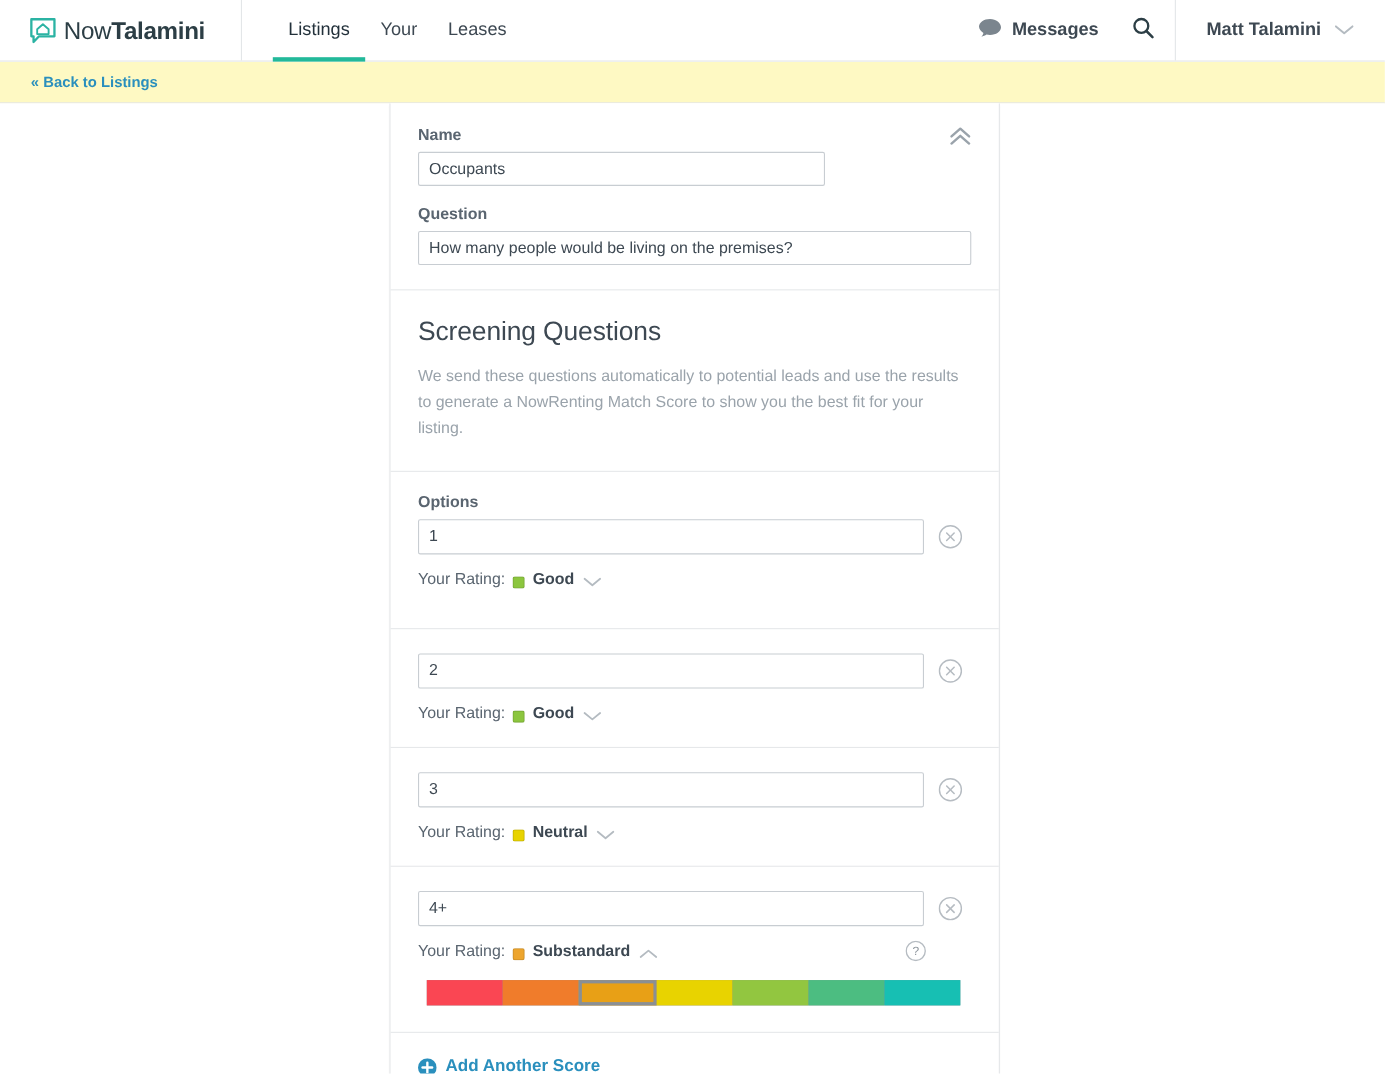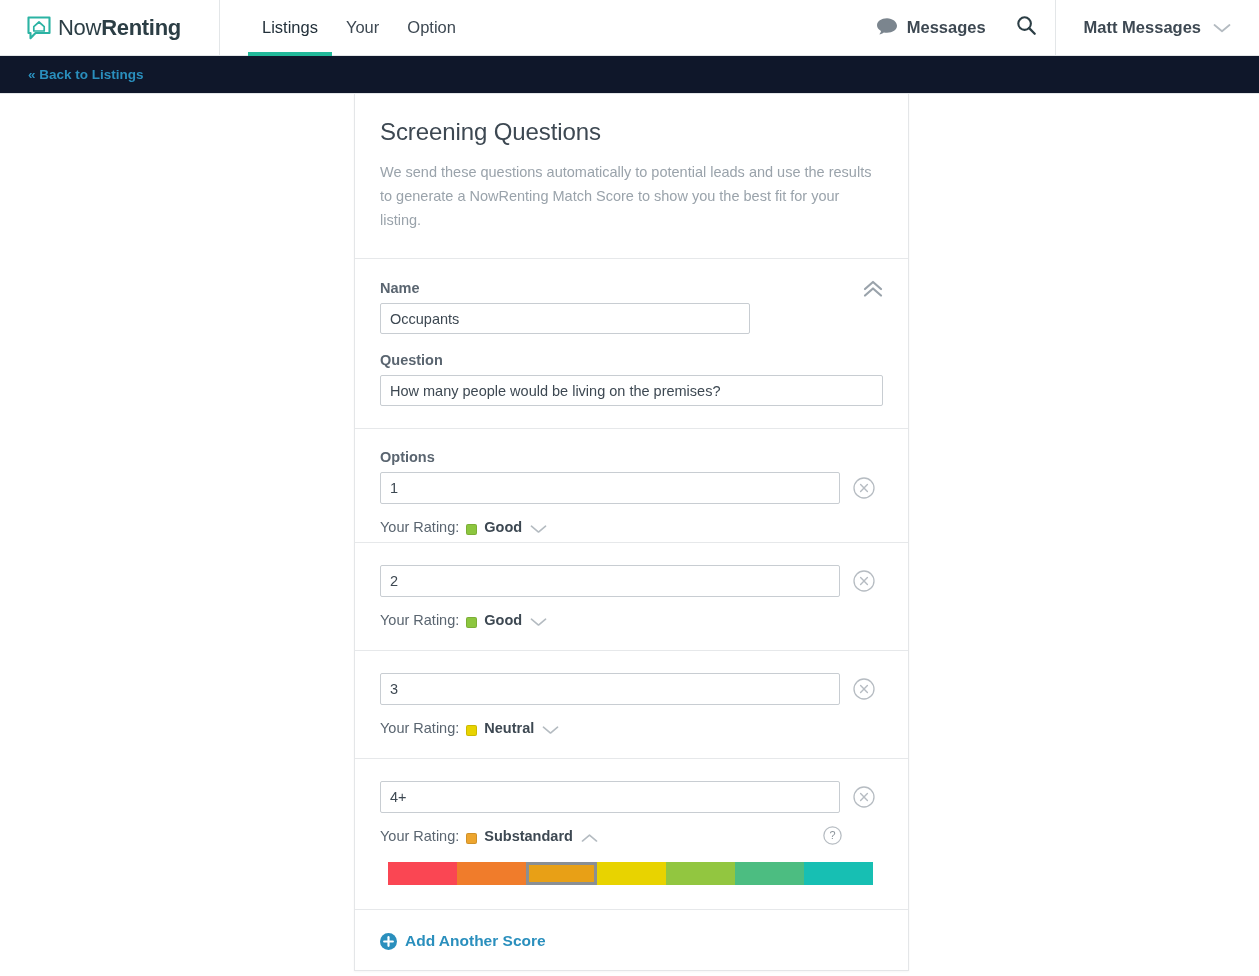--- a/index.html
+++ b/index.html
@@ -92,21 +92,21 @@
     font-size: 16.5px;
     font-weight: bold;
     color: #3d4852;
     cursor: pointer;
     white-space: nowrap;
   }
 
   
   .breadcrumb-bar {
     height: 38px;
-    background: #0f172a;
+    background: #fef9c3;
     border-bottom: 1px solid #e3e6e8;
     display: flex;
     align-items: center;
     padding-left: 28px;
   }
   .breadcrumb-link {
     color: #2a8fbd;
     font-size: 13.5px;
     font-weight: bold;
     cursor: pointer;
@@ -282,32 +282,32 @@
 
 <div class="topbar">
 
   <div class="brand">
     <span class="brand-icon">
       <svg viewBox="0 0 26 26" width="26" height="26">
         <path d="M2.5 2.5 H23.5 V18 H9.5 L4.5 23.2 V18 H2.5 Z" fill="none" stroke="#2bb3a3" stroke-width="2.1" stroke-linejoin="round"></path>
         <path d="M13 7 L18.2 11.6 V16 H7.8 V11.6 Z" fill="none" stroke="#2bb3a3" stroke-width="1.7" stroke-linejoin="round"></path>
       </svg>
     </span>
-    <span class="brand-text"><span>Now</span><span class="b">Renting</span></span>
+    <span class="brand-text"><span>Now</span><span class="b">Talamini</span></span>
   </div>
 
   <div class="nav-tabs">
     <div class="nav-tab active">
         <span>Listings</span>
       </div>
     <div class="nav-tab">
         <span>Your</span>
       </div>
     <div class="nav-tab">
-        <span>Option</span>
+        <span>Leases</span>
       </div>
   </div>
 
   <div class="nav-right">
     <div class="messages-link">
       <span>
         <svg viewBox="0 0 22 18" width="22" height="18">
           <path d="M11 1.2 C5.4 1.2 1 4.3 1 8.2 c0 2.3 1.6 4.4 4 5.7 -0.2 1.4 -0.9 2.6 -1.9 3.4 1.8 -0.2 3.5 -0.9 4.7 -1.9 1 0.2 2.1 0.4 3.2 0.4 5.6 0 10 -3.1 10 -7.0 S16.6 1.2 11 1.2 Z" fill="#7b858e"></path>
         </svg>
       </span>
@@ -315,42 +315,37 @@
     </div>
     <div class="search-btn">
       <span>
         <svg viewBox="0 0 22 22" width="21" height="21">
           <circle cx="9" cy="9" r="6.6" fill="none" stroke="#2c3e45" stroke-width="2.2"></circle>
           <line x1="13.8" y1="13.8" x2="19.6" y2="19.6" stroke="#2c3e45" stroke-width="2.4" stroke-linecap="round"></line>
         </svg>
       </span>
     </div>
     <div class="user-menu">
-      <span>Matt Messages</span>
+      <span>Matt Talamini</span>
       <span>
         <svg viewBox="0 0 18 10" width="18" height="10">
           <polyline points="1.5,2 9,8.2 16.5,2" fill="none" stroke="#b4bbc1" stroke-width="1.8" stroke-linecap="round" stroke-linejoin="round"></polyline>
         </svg>
       </span>
     </div>
   </div>
 </div>
 
 <div class="breadcrumb-bar">
   <a class="breadcrumb-link">« Back to Listings</a>
 </div>
 
 <div class="page">
 
   <div class="card">
-
-    <div class="card-section" style="padding-bottom:26px;">
-      <h1 class="card-title">Screening Questions</h1>
-      <p class="card-desc">We send these questions automatically to potential leads and use the results to generate a NowRenting Match Score to show you the best fit for your listing.</p>
-    </div>
 
     <div class="card-section" style="padding-top:21px;padding-bottom:22px;">
       <div class="collapse-btn">
         <span>
           <svg viewBox="0 0 22 20" width="22" height="20">
             <polyline points="3,10 11,3 19,10" fill="none" stroke="#9aa3ab" stroke-width="2.2" stroke-linecap="round" stroke-linejoin="round"></polyline>
             <polyline points="3,16.5 11,9.5 19,16.5" fill="none" stroke="#9aa3ab" stroke-width="2.2" stroke-linecap="round" stroke-linejoin="round"></polyline>
           </svg>
         </span>
       </div>
@@ -359,21 +354,26 @@
         <label class="field-label">Name</label>
         <input class="text-input name-input" value="Occupants" style="">
       </div>
 
       <div>
         <label class="field-label">Question</label>
         <input class="text-input" value="How many people would be living on the premises?" style="">
       </div>
     </div>
 
-    <div class="card-section" style="padding-top:20px;padding-bottom:7px;">
+    <div class="card-section" style="padding-bottom:26px;">
+      <h1 class="card-title">Screening Questions</h1>
+      <p class="card-desc">We send these questions automatically to potential leads and use the results to generate a NowRenting Match Score to show you the best fit for your listing.</p>
+    </div>
+
+    <div class="card-section" style="padding-top:20px;padding-bottom:36px;">
       <label class="field-label">Options</label>
       <div class="option-row">
         <input class="text-input option-input" value="1" style="">
         <span class="remove-btn">
           <svg viewBox="0 0 22 22" width="22" height="22">
             <circle cx="11" cy="11" r="10" fill="none" stroke="#b6bcc2" stroke-width="1.3"></circle>
             <line x1="7.6" y1="7.6" x2="14.4" y2="14.4" stroke="#b6bcc2" stroke-width="1.4" stroke-linecap="round"></line>
             <line x1="14.4" y1="7.6" x2="7.6" y2="14.4" stroke="#b6bcc2" stroke-width="1.4" stroke-linecap="round"></line>
           </svg>
         </span>

